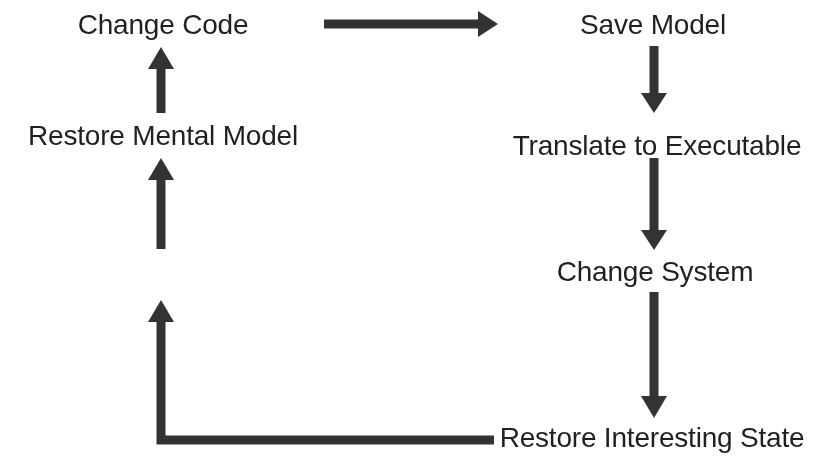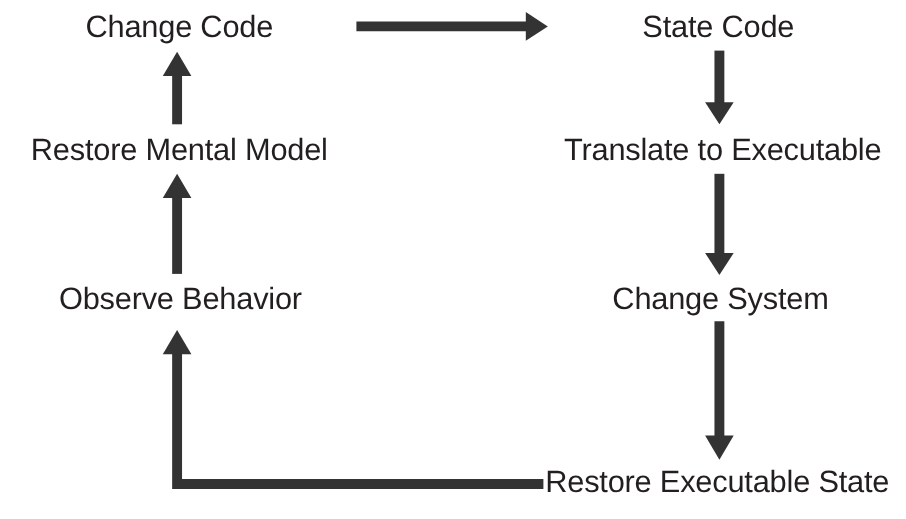--- a/index.html
+++ b/index.html
@@ -85,23 +85,22 @@
       <line x1="161" y1="113" x2="161" y2="65" stroke="#333333" stroke-width="9" stroke-linecap="butt"></line>
       <polygon points="148,69 174,69 161,47" fill="#333333"></polygon>
     </g>
 
   </svg>
 
   <div class="node-label center" style="left:163px; top:11px;">Change Code</div>
 
   <div class="node-label center" style="left:163px; top:122px;">Restore Mental Model</div>
 
-  <div class="node-label center" style="left:164px; top:258px;">Observe Behavior</div>
 
-  <div class="node-label center" style="left:653px; top:11px;">State Code</div>
+  <div class="node-label center" style="left:653px; top:11px;">Save Model</div>
 
-  <div class="node-label center" style="left:657px; top:122px;">Translate to Executable</div>
+  <div class="node-label center" style="left:657px; top:132px;">Translate to Executable</div>
 
   <div class="node-label center" style="left:655px; top:258px;">Change System</div>
 
-  <div class="node-label center" style="left:652px; top:424px;">Restore Executable State</div>
+  <div class="node-label center" style="left:652px; top:424px;">Restore Interesting State</div>
 
 </div>
 
 </body></html>

